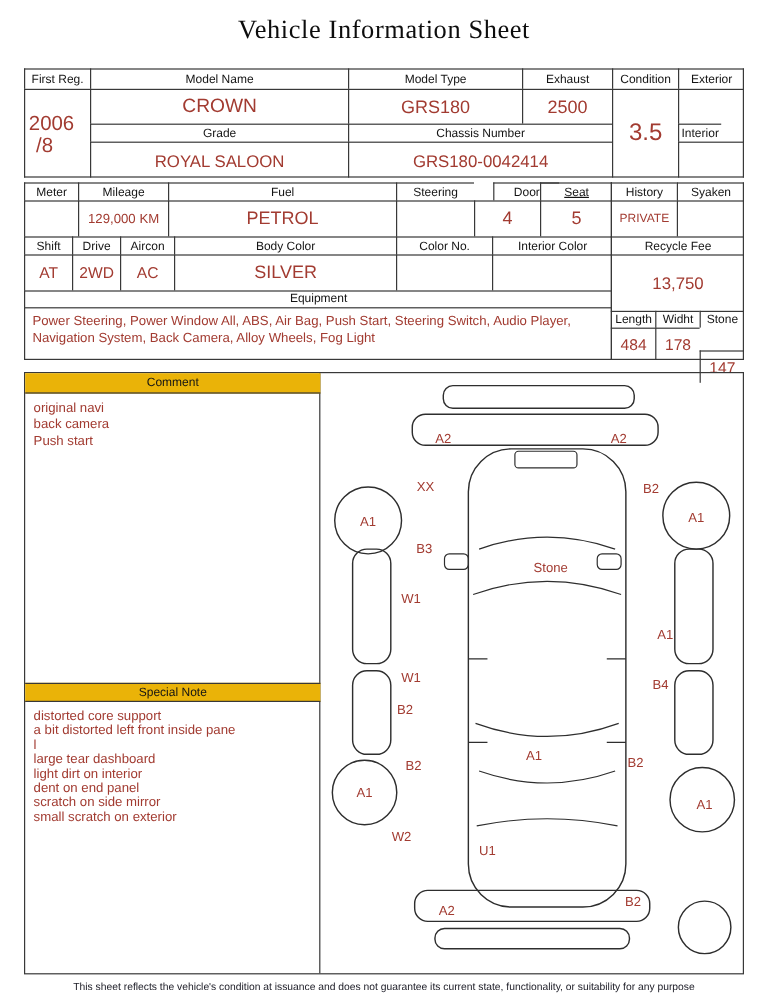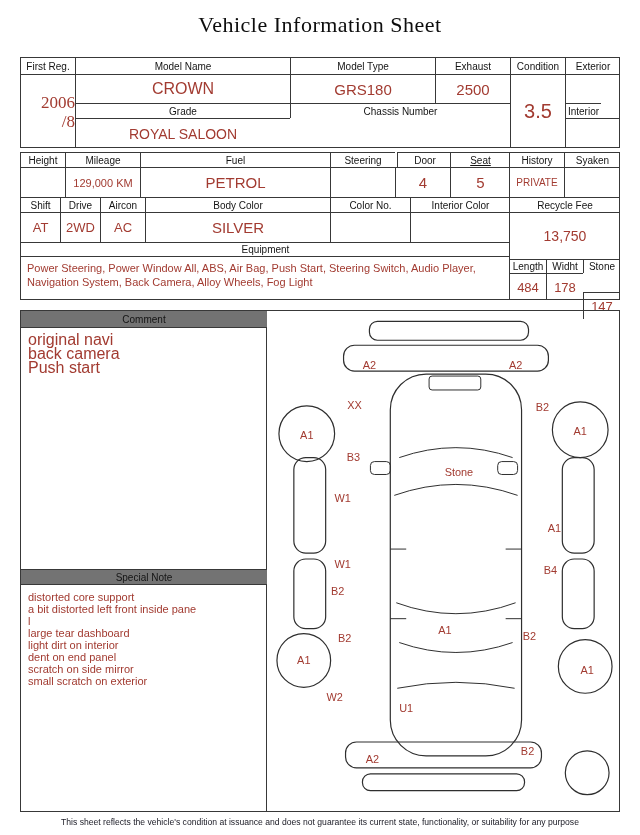--- a/index.html
+++ b/index.html
@@ -17,33 +17,33 @@
     font-family:"Liberation Serif",serif;font-size:22px;font-weight:500;color:#0d0d0d;
     letter-spacing:.5px;
   }
   .grid{position:absolute;border-right:1px solid var(--line);border-bottom:1px solid var(--line);}
   .cell{position:absolute;border-left:1px solid var(--line);border-top:1px solid var(--line);overflow:hidden;}
   .hdr{font-size:10px;display:flex;align-items:center;justify-content:center;color:#141414;}
   .val{color:var(--red);display:flex;align-items:center;justify-content:center;white-space:nowrap;}
   .fs10{font-size:10px;} .fs11{font-size:11px;} .fs13{font-size:13px;}
   .fs14{font-size:14px;} .fs15{font-size:15px;} .fs16{font-size:16px;}
   .fs17{font-size:17px;} .fs20{font-size:20px;}
-  .firstreg{flex-direction:column;align-items:flex-end;justify-content:center;padding-left:3px;line-height:19px;font-family:Liberation Serif, serif;}
+  .firstreg{flex-direction:column;align-items:flex-start;justify-content:center;padding-left:3px;line-height:19px;}
   .firstreg .l2{padding-left:6px;}
   .equip-text{
     color:var(--red);font-size:11px;line-height:14px;padding:4px 6px;
     display:block;white-space:normal;text-align:left;
   }
   .box{position:absolute;border:1px solid var(--line);}
   .comment-panel{position:absolute;left:0;top:0;width:246px;height:500px;border-right:1px solid var(--line);}
-  .strip{position:absolute;left:0;width:246px;background:#737373;display:flex;align-items:center;justify-content:center;font-size:10px;color:#141414;}
+  .strip{position:absolute;left:0;width:246px;background:#eab308;display:flex;align-items:center;justify-content:center;font-size:10px;color:#141414;}
   .strip.top{top:0;height:17px;border-bottom:1px solid var(--line);}
   .strip.mid{top:258px;height:16px;border-top:1px solid var(--line);border-bottom:1px solid var(--line);}
   .note-lines{position:absolute;left:7px;color:var(--red);}
-  .comment-lines{top:22px;font-size:16px;line-height:14px;}
+  .comment-lines{top:22px;font-size:11px;line-height:14px;}
   .special-lines{top:280px;font-size:11px;line-height:12px;}
   .diagram{position:absolute;left:246px;top:0;}
   .diagram svg .outline{fill:none;stroke:#2e2e2e;stroke-width:1.2;}
   .diagram svg .thin{fill:none;stroke:#2e2e2e;stroke-width:1;}
   .dlabel{font-family:"Liberation Sans",sans-serif;font-size:11px;fill:var(--red);text-anchor:middle;}
   .footer{
     position:absolute;top:817px;left:20px;width:600px;text-align:center;
     font-size:8.6px;color:#20202a;
   }
 </style>
@@ -68,29 +68,30 @@
   <div class="cell val fs15" style="left:270px;top:17px;width:145px;height:29px;">GRS180</div>
   <div class="cell val fs15" style="left:415px;top:17px;width:75px;height:29px;">2500</div>
   <div class="cell val fs20" style="left:490px;top:17px;width:55px;height:74px;">3.5</div>
   <div class="cell val fs13" style="left:545px;top:17px;width:55px;height:29px;"></div>
 
   <div class="cell hdr" style="left:55px;top:46px;width:215px;height:15px;">Grade</div>
   <div class="cell hdr" style="left:270px;top:46px;width:220px;height:15px;">Chassis Number</div>
   <div class="cell hdr" style="left:545px;top:46px;width:36px;height:15px;">Interior</div>
 
   <div class="cell val fs14" style="left:55px;top:61px;width:215px;height:30px;">ROYAL SALOON</div>
+  <div class="cell val fs14" style="left:270px;top:61px;width:220px;height:30px;">GRS180-0042414</div>
   <div class="cell val fs13" style="left:545px;top:61px;width:55px;height:30px;"></div>
 </div>
 
 <div class="grid" style="left:20px;top:152px;width:490px;height:148px;">
-  <div class="cell hdr" style="left:0;top:0;width:45px;height:15px;">Height</div>
+  <div class="cell hdr" style="left:0;top:0;width:45px;height:15px;">Meter</div>
   <div class="cell hdr" style="left:45px;top:0;width:75px;height:15px;">Mileage</div>
   <div class="cell hdr" style="left:120px;top:0;width:190px;height:15px;">Fuel</div>
   <div class="cell hdr" style="left:310px;top:0;width:65px;height:15px;">Steering</div>
-  <div class="cell hdr" style="left:377px;top:0;width:55px;height:15px;">Door</div>
+  <div class="cell hdr" style="left:391px;top:0;width:55px;height:15px;">Door</div>
   <div class="cell hdr" style="left:430px;top:0;width:60px;height:15px;text-decoration:underline;">Seat</div>
 
   <div class="cell val fs13" style="left:0;top:15px;width:45px;height:30px;"></div>
   <div class="cell val fs11" style="left:45px;top:15px;width:75px;height:30px;">129,000 KM</div>
   <div class="cell val fs15" style="left:120px;top:15px;width:190px;height:30px;">PETROL</div>
   <div class="cell val fs13" style="left:310px;top:15px;width:65px;height:30px;"></div>
   <div class="cell val fs15" style="left:375px;top:15px;width:55px;height:30px;">4</div>
   <div class="cell val fs15" style="left:430px;top:15px;width:60px;height:30px;">5</div>
 
   <div class="cell hdr" style="left:0;top:45px;width:40px;height:15px;">Shift</div>

